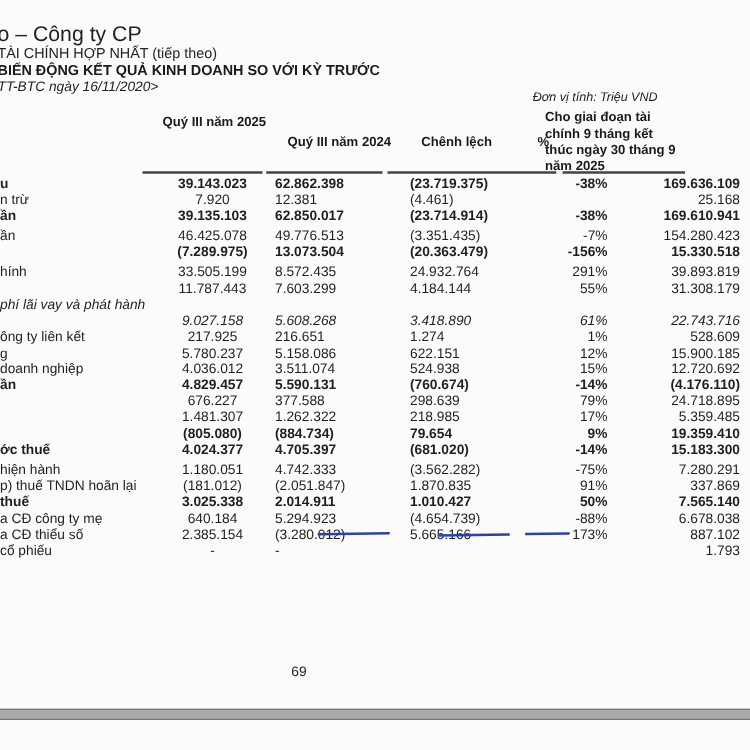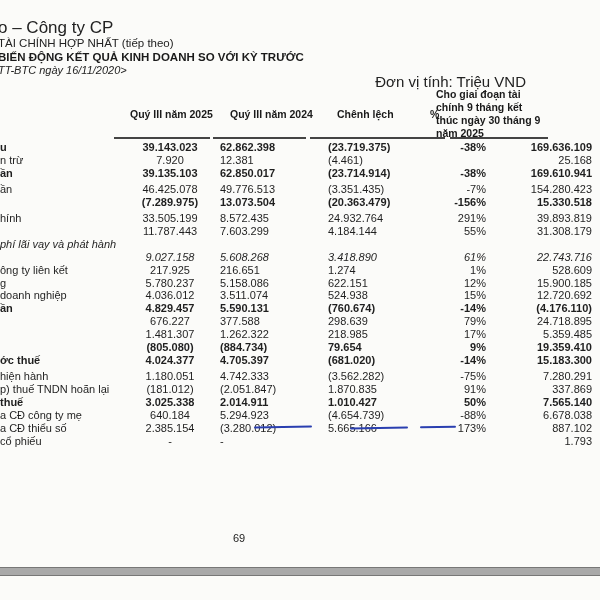--- a/index.html
+++ b/index.html
@@ -7,23 +7,23 @@
       width: 600px; height: 600px; overflow: hidden; position: relative;
       background: #fbfbf9;
       font-family: "Liberation Sans", sans-serif;
       color: #1f1f1f;
     }
     .hdr { position: absolute; left: -2px; white-space: nowrap; }
     .company { top: 18px; font-size: 17px; color: #222; }
     .subtitle { top: 37px; font-size: 11.5px; color: #222; }
     .section { top: 51px; font-size: 11.5px; font-weight: bold; color: #1a1a1a; }
     .circular { top: 64px; font-size: 11px; font-style: italic; color: #222; }
-    .unit { position: absolute; top: 73px; right: 74px; font-size: 15px; color: #222; }
+    .unit { position: absolute; top: 73px; right: 74px; font-size: 10px; font-style: italic; color: #222; }
     .colhead { position: absolute; font-size: 10.5px; font-weight: bold; color: #1a1a1a; white-space: nowrap; }
-    .colhead.q25 { left: 130px; top: 108px; }
+    .colhead.q25 { left: 130px; top: 92px; }
     .colhead.q24 { left: 230px; top: 108px; }
     .colhead.diff { left: 337px; top: 108px; }
     .colhead.pct { left: 430px; top: 108px; }
     .colhead.ytd { right: 54px; top: 88px; text-align: left; line-height: 13px; width: 110px; white-space: normal; }
     .uline { position: absolute; top: 137px; height: 2px; background: #444; }
     table.rows { position: absolute; left: -4px; top: 141px; border-collapse: collapse; font-size: 11px; }
     table.rows td { padding: 0; height: 12.95px; line-height: 12.95px; white-space: nowrap; }
     td.lbl { width: 120px; text-align: left; padding-left: 4px !important; }
     td.c1 { width: 100px; text-align: center; }
     td.c2 { width: 108px; text-align: left; }

